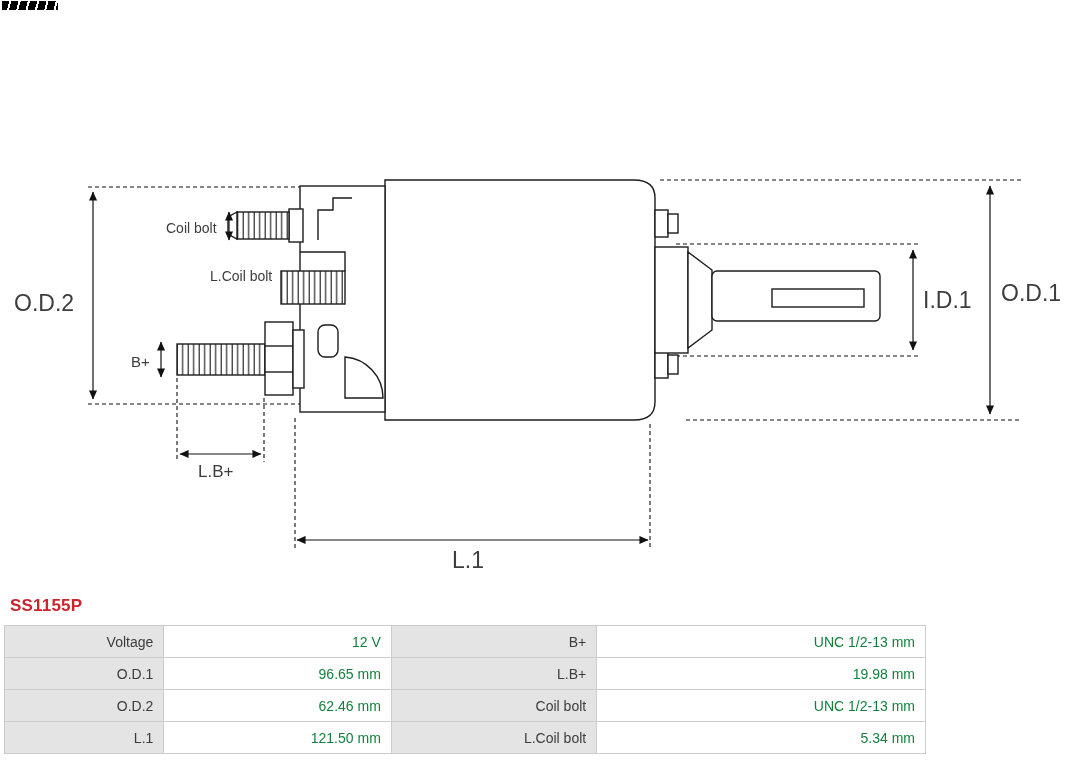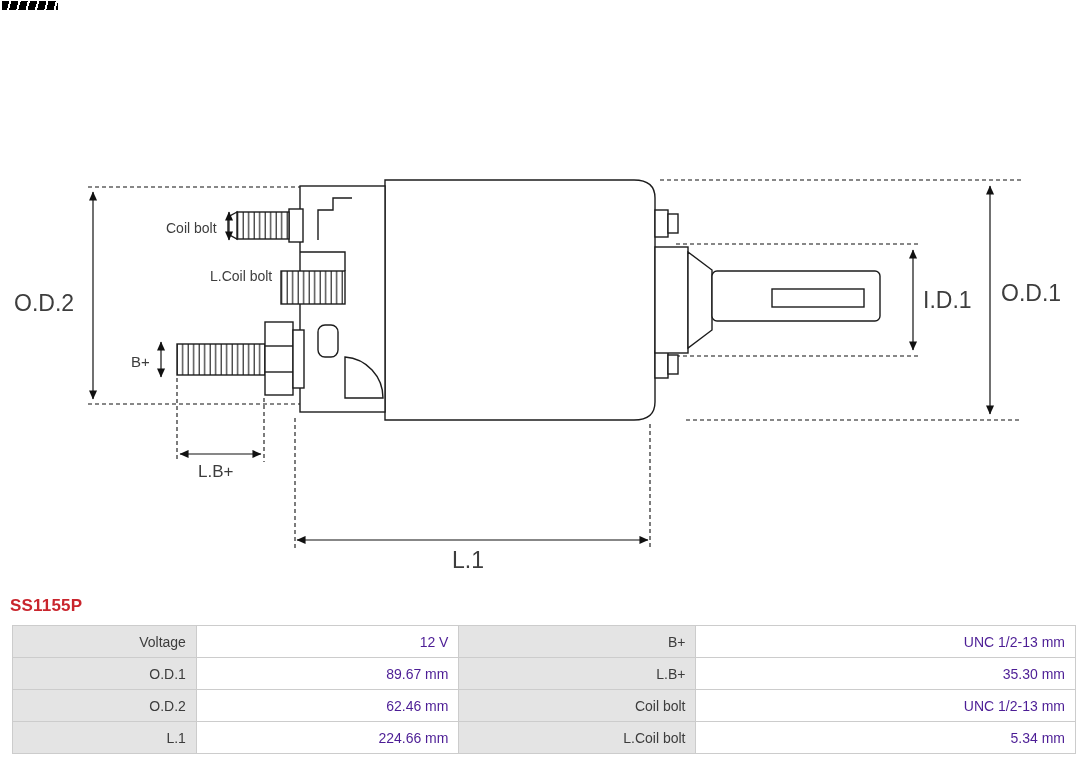--- a/index.html
+++ b/index.html
@@ -18,37 +18,37 @@
   }
   svg.diagram { display: block; width: 1080px; height: 585px; }
   .part-title {
     margin: 11px 5px 9px 10px;
     color: #c9252d;
     font-size: 17px;
     font-weight: bold;
     letter-spacing: 0.2px;
   }
   table.specs {
-    width: 1064px;
-    margin: 0 12px;
+    width: 922px;
+    margin: 0 4px;
     border-collapse: collapse;
     table-layout: fixed;
     font-size: 14px;
     color: #333;
   }
   table.specs td {
     border: 1px solid #cccccc;
     padding: 7px 10px;
     text-align: right;
     white-space: nowrap;
     overflow: hidden;
     height: 32px;
   }
   td.lbl { background: #e4e4e4; color: #3c3c3c; }
-  td.val { background: #ffffff; color: #4c1d95; }
+  td.val { background: #ffffff; color: #15803d; }
 </style>
 </head>
 <body>
 
 <div class="logo-fragment"></div>
 
 <svg class="diagram" viewBox="0 0 1080 585">
   <defs>
     <marker id="ah" viewBox="0 0 10 10" refX="9.5" refY="5" markerWidth="11" markerHeight="9" orient="auto-start-reverse" markerUnits="userSpaceOnUse">
       <path d="M0,0.5 L10,5 L0,9.5 Z" fill="#111"></path>
@@ -138,30 +138,30 @@
   </colgroup>
   <tbody>
     <tr>
       <td class="lbl">Voltage</td>
       <td class="val">12 V</td>
       <td class="lbl">B+</td>
       <td class="val">UNC 1/2-13 mm</td>
     </tr>
     <tr>
       <td class="lbl">O.D.1</td>
-      <td class="val">89.67 mm</td>
+      <td class="val">96.65 mm</td>
       <td class="lbl">L.B+</td>
-      <td class="val">35.30 mm</td>
+      <td class="val">19.98 mm</td>
     </tr>
     <tr>
       <td class="lbl">O.D.2</td>
       <td class="val">62.46 mm</td>
       <td class="lbl">Coil bolt</td>
       <td class="val">UNC 1/2-13 mm</td>
     </tr>
     <tr>
       <td class="lbl">L.1</td>
-      <td class="val">224.66 mm</td>
+      <td class="val">121.50 mm</td>
       <td class="lbl">L.Coil bolt</td>
       <td class="val">5.34 mm</td>
     </tr>
   </tbody>
 </table>
 
 </body></html>

